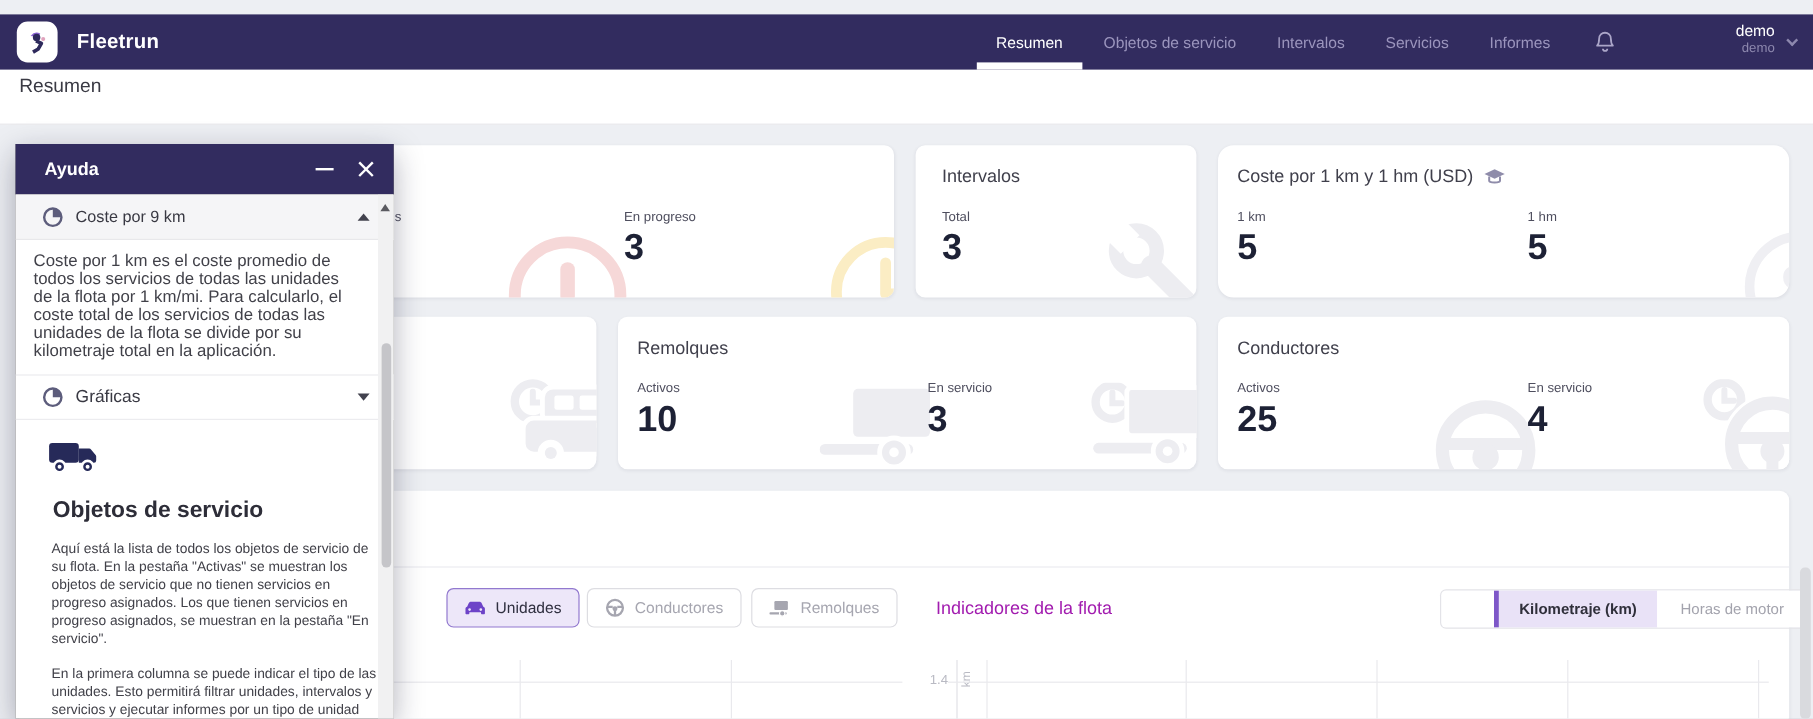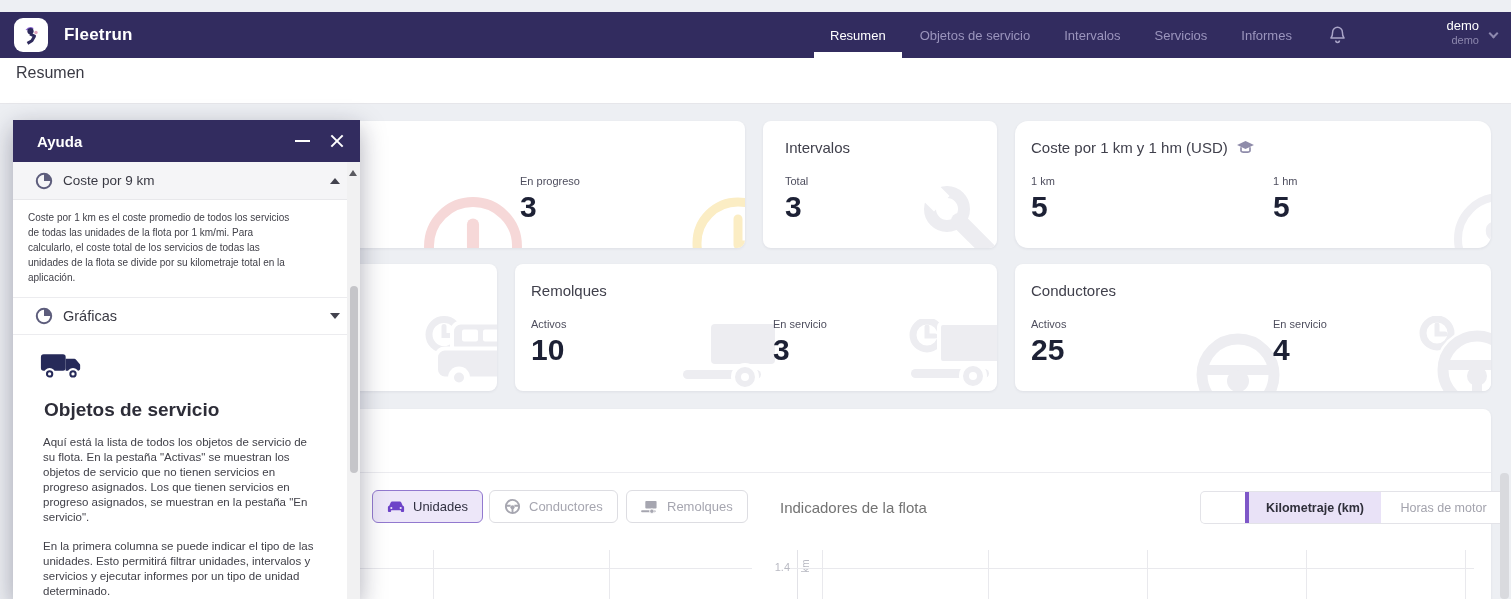--- a/index.html
+++ b/index.html
@@ -36,56 +36,56 @@
   .stat-value{position:absolute;font-size:30px;font-weight:bold;color:#1d2135;line-height:1.1;}
   .wm{position:absolute;}
 
   
   .panel{position:absolute;left:16px;top:409px;width:1475px;height:210px;background:#fff;
          border-radius:8px 8px 0 0;box-shadow:0 1px 3px rgba(25,25,60,.07);}
   .panel-divider{position:absolute;left:0;right:0;top:63px;height:1px;background:#ececf0;}
   .ent-btn{position:absolute;top:81px;height:33px;display:flex;align-items:center;gap:8px;padding:0 14px;
            border-radius:6px;font-size:13px;cursor:pointer;background:#fff;border:1px solid #dddde2;color:#a6a6b0;}
   .ent-btn.active{background:#ede7f9;border:1px solid #9279cf;color:#303040;}
-  .panel-heading{position:absolute;left:764px;top:90px;font-size:15px;color:#737373;}
+  .panel-heading{position:absolute;left:764px;top:90px;font-size:15px;color:#a21caf;}
   .toggle{position:absolute;left:1185px;top:83px;height:31px;display:flex;border-radius:4px;overflow:hidden;
           box-shadow:0 0 0 1px #e3e3e8;padding-left:44px;}
   .tg-seg{display:flex;align-items:center;justify-content:center;font-size:12.5px;cursor:pointer;}
   .tg-seg.active{background:#e9e2f7;color:#2f2f3a;font-weight:bold;border-left:4px solid #7e57c8;width:136px;}
   .tg-seg.inactive{background:#fff;color:#a3a3ad;width:125px;}
   .vline{position:absolute;top:141px;bottom:0;width:1px;background:#e9e9ed;}
   .hline{position:absolute;top:159px;height:1px;background:#e9e9ed;}
   .ytick{position:absolute;left:740px;top:152px;width:34px;text-align:right;font-size:11px;color:#b9bac3;}
   .yname{position:absolute;left:778px;top:146px;width:22px;height:22px;display:flex;align-items:center;justify-content:center;
          font-size:10px;color:#b9bac3;transform:rotate(-90deg);}
 
   
   .win-scroll{position:absolute;left:1500px;top:473px;width:9px;height:126px;background:#d9dade;border-radius:4px;}
 
   
-  .help{position:absolute;left:13px;top:120px;width:347px;height:479px;background:#404040;z-index:50;
+  .help{position:absolute;left:13px;top:120px;width:315px;height:479px;background:#404040;z-index:50;
         box-shadow:0 8px 24px rgba(20,20,50,.35);}
   .help-hdr{position:absolute;left:0;top:0;right:0;height:42px;background:#322c5f;display:flex;align-items:center;}
   .help-title{margin-left:24px;color:#fff;font-size:15px;font-weight:bold;}
   .help-ctrls{position:absolute;right:16px;top:0;height:42px;display:flex;align-items:center;gap:20px;}
   .min-ico{width:15px;height:2px;background:#fff;cursor:pointer;}
   .close-ico{position:relative;width:14px;height:14px;cursor:pointer;}
   .close-ico::before,.close-ico::after{content:"";position:absolute;left:6px;top:-1px;width:2px;height:16px;background:#fff;}
   .close-ico::before{transform:rotate(45deg);}
   .close-ico::after{transform:rotate(-45deg);}
   .help-body{position:absolute;left:0;top:42px;right:0;bottom:0;background:#fff;overflow:hidden;}
   .hp-sec{position:relative;height:38px;display:flex;align-items:center;padding:0 30px 0 22px;cursor:pointer;}
   .hp-sec.gray{background:#f5f5f7;border-bottom:1px solid #e8e8eb;}
   .hp-sec.white{background:#fff;border-top:1px solid #ececef;border-bottom:1px solid #ececef;}
   .hp-sec-label{margin-left:10px;font-size:13.5px;color:#393943;}
   .caret-up{position:absolute;right:20px;width:0;height:0;border-left:5px solid transparent;
             border-right:5px solid transparent;border-bottom:6px solid #42424e;}
   .caret-down{position:absolute;right:20px;width:0;height:0;border-left:5px solid transparent;
               border-right:5px solid transparent;border-top:6px solid #42424e;}
-  .hp-text{padding:10px 16px 12px 15px;font-size:10px;line-height:15px;color:#414149;width:302px;}
+  .hp-text{padding:10px 16px 12px 15px;font-size:14px;line-height:15px;color:#414149;width:302px;}
   .hp-article{padding:16px 16px 0 15px;width:302px;}
   .hp-art-title{font-size:19px;font-weight:bold;color:#2d2d38;margin:12px 0 0 16px;}
   .hp-art-p{font-size:11.5px;line-height:15px;color:#414149;margin:14px 0 0 15px;width:272px;}
   .hp-scroll{position:absolute;right:0;top:0;bottom:0;width:13px;background:#f1f1f2;}
   .hp-scroll-up{position:absolute;left:2px;top:8px;width:0;height:0;border-left:4.5px solid transparent;
                 border-right:4.5px solid transparent;border-bottom:6px solid #5a5a60;}
   .hp-thumb{position:absolute;left:2.5px;top:124px;width:8px;height:187px;background:#c5c5c9;border-radius:4px;}
 
   .clipped-frag{position:absolute;font-size:11px;color:#4e4e5e;}
 </style>

